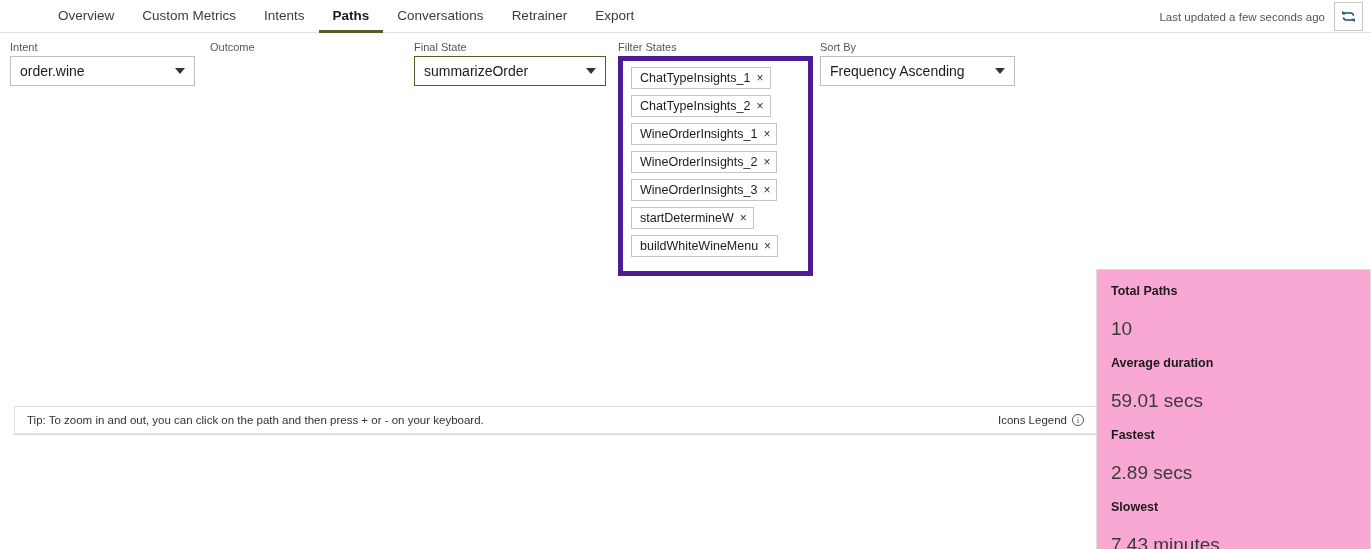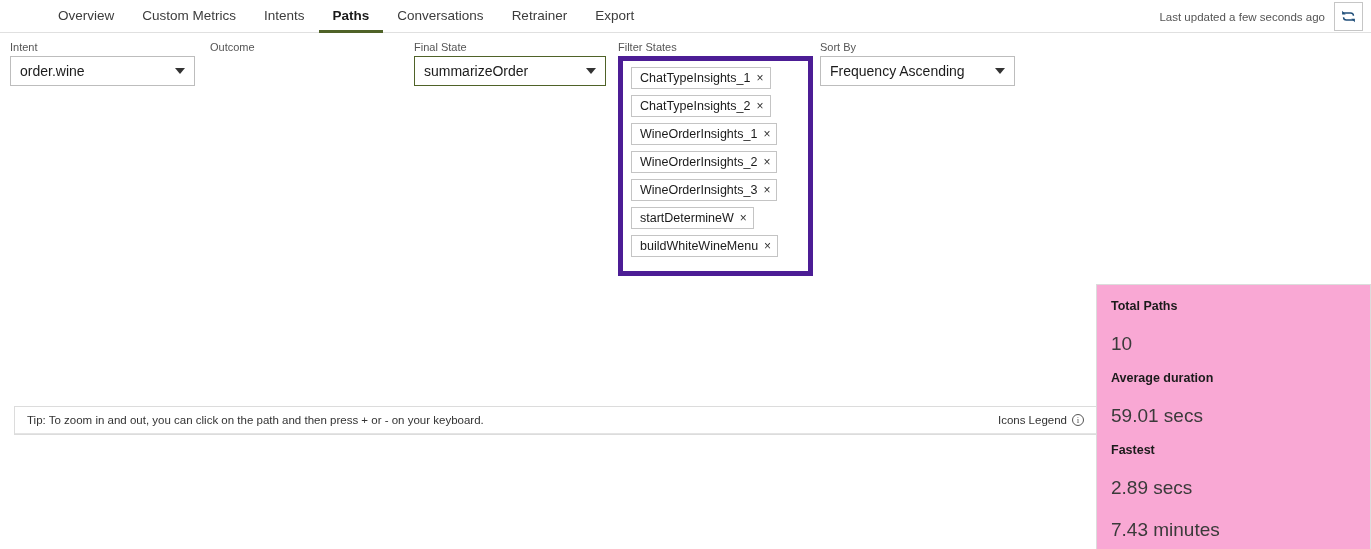--- a/index.html
+++ b/index.html
@@ -553,15 +553,16 @@
     </div>
   </div>
 
   <div class="stats-panel" id="stats-panel">
       <div class="stat-label">Total Paths</div>
       <div class="stat-value">10</div>
       <div class="stat-label">Average duration</div>
       <div class="stat-value">59.01 secs</div>
       <div class="stat-label">Fastest</div>
       <div class="stat-value">2.89 secs</div>
+      <div class="stat-label">Slowest</div>
       <div class="stat-value">7.43 minutes</div>
     </div>
 </div>
 
 </body></html>

